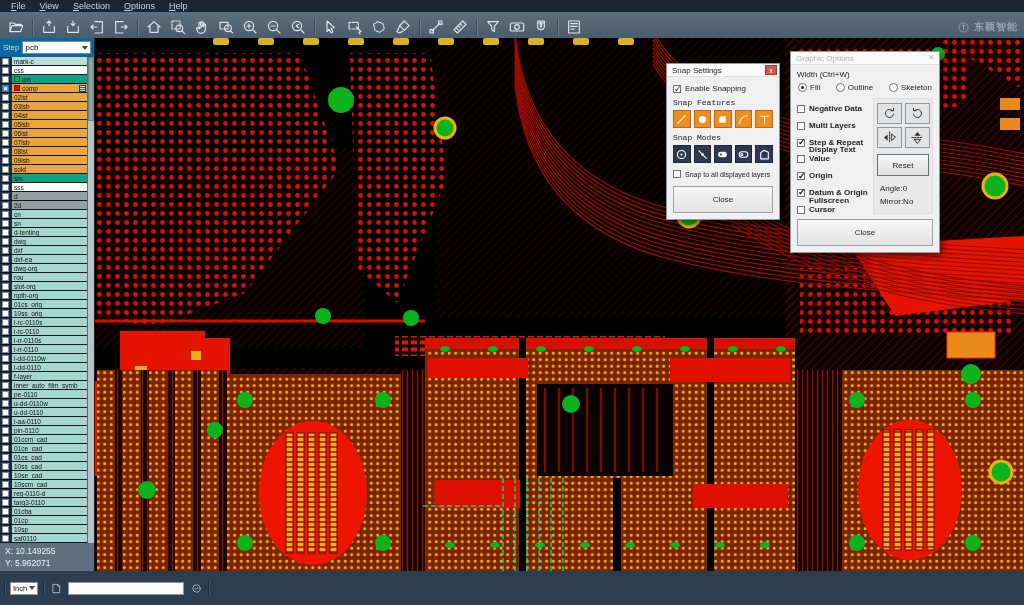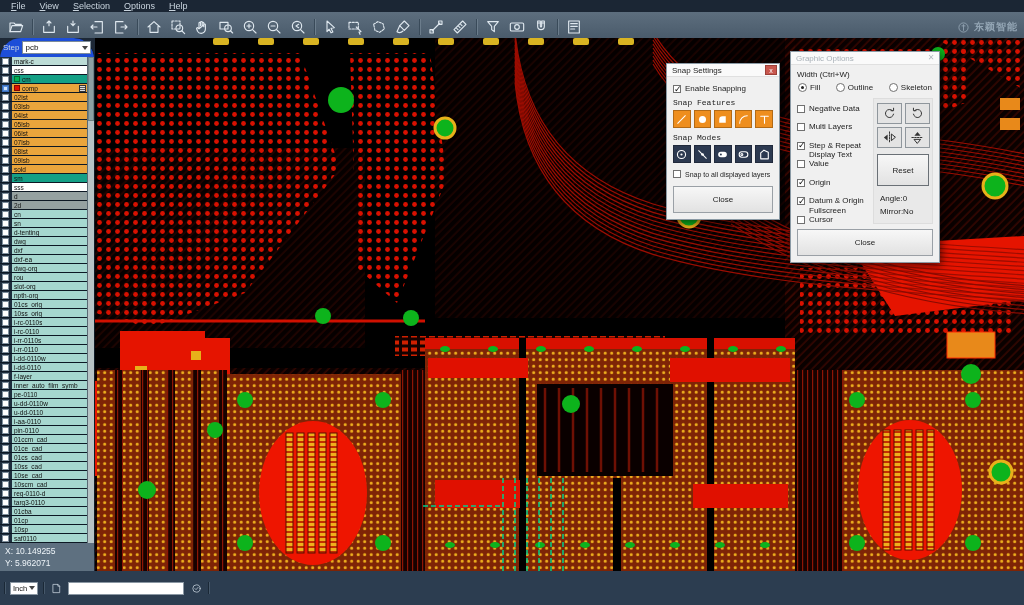--- a/index.html
+++ b/index.html
@@ -18,21 +18,21 @@
   .tbtn.sep::before{content:"";width:1px;height:16px;background:#394a59;box-shadow:1px 0 0 #6c7d8c;}
   .tsvg{width:16px;height:16px;stroke:currentColor;fill:none;stroke-width:1.7;stroke-linecap:round;stroke-linejoin:round;}
   .brand{margin-left:auto;display:flex;align-items:center;gap:4px;color:#93a5b4;}
   .brand svg{width:13px;height:13px;stroke:#93a5b4;fill:none;stroke-width:1.6;}
   .brand-text{font-size:10px;font-weight:bold;letter-spacing:1px;}
 
   
   .main{flex:1;display:flex;min-height:0;}
 
   
-  .sidebar{width:95px;flex:0 0 95px;background:#1d4ed8;display:flex;flex-direction:column;border-right:1px solid #101b26;border-radius:21px;}
+  .sidebar{width:95px;flex:0 0 95px;background:#0369a1;display:flex;flex-direction:column;border-right:1px solid #101b26;}
   .steprow{height:19px;flex:0 0 19px;display:flex;align-items:center;padding:0 3px;gap:3px;}
   .steplabel{color:#cfd9e2;font-size:8px;}
   .stepsel{flex:1;height:13px;background:#fff;border:1px solid #7d8c99;display:flex;align-items:center;font-size:8px;color:#111;padding:0 2px;position:relative;}
   .stepsel .chev{margin-left:auto;width:0;height:0;border-left:3px solid transparent;border-right:3px solid transparent;border-top:4px solid #444;}
   .llist{flex:1;display:flex;min-height:0;}
   .llist-rows{flex:1;display:flex;flex-direction:column;min-width:0;}
   .lrow{flex:1;min-height:0;display:flex;align-items:stretch;background:#1e2d3d;border-bottom:1px solid #0d1824;}
   .lcheck{flex:0 0 7px;width:7px;height:7px;margin:auto 3px auto 2px;background:#fff;border:1px solid #7f8f9c;}
   .lcheck.on{background:#cfe2fa;border:1px solid #3a6fbf;box-shadow:inset 0 0 0 1px #5a8fd8;}
   .lname{flex:1;display:flex;align-items:center;overflow:hidden;padding-left:2px;min-width:0;}
@@ -75,27 +75,27 @@
   .ssvg{width:13px;height:13px;stroke:currentColor;fill:none;stroke-width:2;stroke-linecap:round;stroke-linejoin:round;}
   .closebtn{margin-top:6px;width:100%;height:27px;background:linear-gradient(#f7f7f7,#e2e2e2);border:1px solid #9aa0a6;font-size:8px;font-family:inherit;color:#222;}
   .snapdlg{left:571px;top:25px;width:114px;}
   .snapdlg .small{font-size:7px;}
 
   .gfxdlg{left:695px;top:13px;width:150px;}
   .gfxdlg .dlg-title .t{color:#a9b1b8;}
   .radrow{display:flex;justify-content:space-between;margin:4px 1px 6px;}
   .rrow{display:flex;align-items:flex-start;gap:3px;}
   .gcols{display:flex;gap:5px;}
-  .gleft{flex:1;display:flex;flex-direction:column;justify-content:space-between;}
+  .gleft{flex:1;display:flex;flex-direction:column;justify-content:space-between;font-weight:bold;}
   .gleft .chkrow{margin:0;height:15px;}
   .gright{width:60px;flex:0 0 60px;background:#e9e9e9;border:1px solid #dddddd;padding:4px 3px;display:flex;flex-direction:column;align-items:center;}
   .ggrid{display:grid;grid-template-columns:25px 25px;gap:3px;}
   .gbtn{width:25px;height:21px;background:#e3e3e3;border:1px solid #8f969c;color:#333;display:flex;align-items:center;justify-content:center;padding:0;}
   .gbtn svg{width:15px;height:15px;stroke:currentColor;fill:none;stroke-width:1.6;stroke-linecap:round;stroke-linejoin:round;}
-  .resetbtn{margin-top:6px;width:52px;height:32px;background:linear-gradient(#f7f7f7,#e2e2e2);border:1px solid #6a7076;font-size:8px;font-family:inherit;color:#222;text-align:center;}
+  .resetbtn{margin-top:6px;width:52px;height:22px;background:linear-gradient(#f7f7f7,#e2e2e2);border:1px solid #6a7076;font-size:8px;font-family:inherit;color:#222;text-align:center;}
   .angletxt{align-self:flex-start;margin:7px 0 0 3px;line-height:1.6;}
 
   
   .bottombar{height:20px;flex:0 0 20px;background:#2c3d50;display:flex;align-items:center;padding:17px 4px;gap:5px;}
   .bsep{width:1px;height:12px;background:#1a2836;box-shadow:1px 0 0 #46586a;}
   .unitsel{width:28px;height:13px;background:#fff;border:1px solid #8a97a3;display:flex;align-items:center;font-size:7.5px;color:#111;padding:0 2px;}
   .unitsel .chev{margin-left:auto;width:0;height:0;border-left:3px solid transparent;border-right:3px solid transparent;border-top:4px solid #444;}
   .bicon{width:14px;height:14px;color:#cdd8e2;display:flex;align-items:center;justify-content:center;}
   .bicon svg{width:11px;height:11px;stroke:currentColor;fill:none;stroke-width:1.6;stroke-linecap:round;stroke-linejoin:round;}
   .cmdinput{width:116px;height:13px;border:1px solid #8a97a3;background:#fff;font-size:8px;padding:0 2px;font-family:inherit;}

